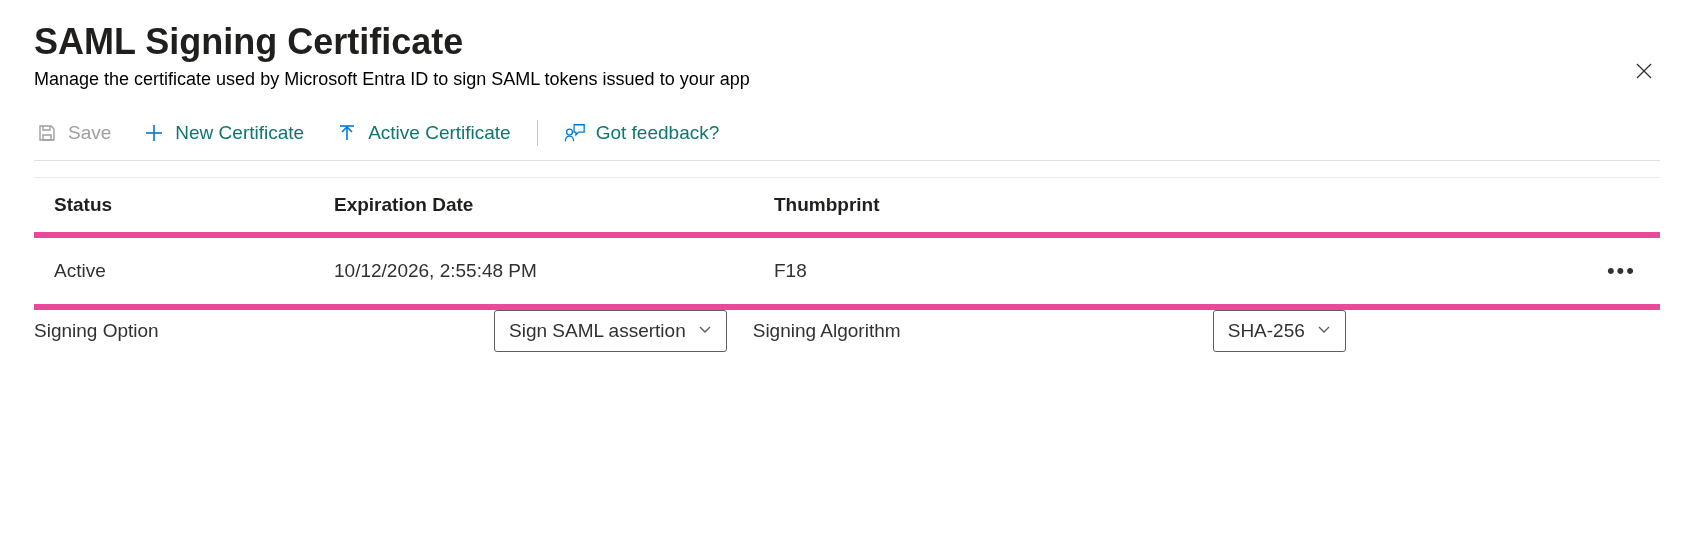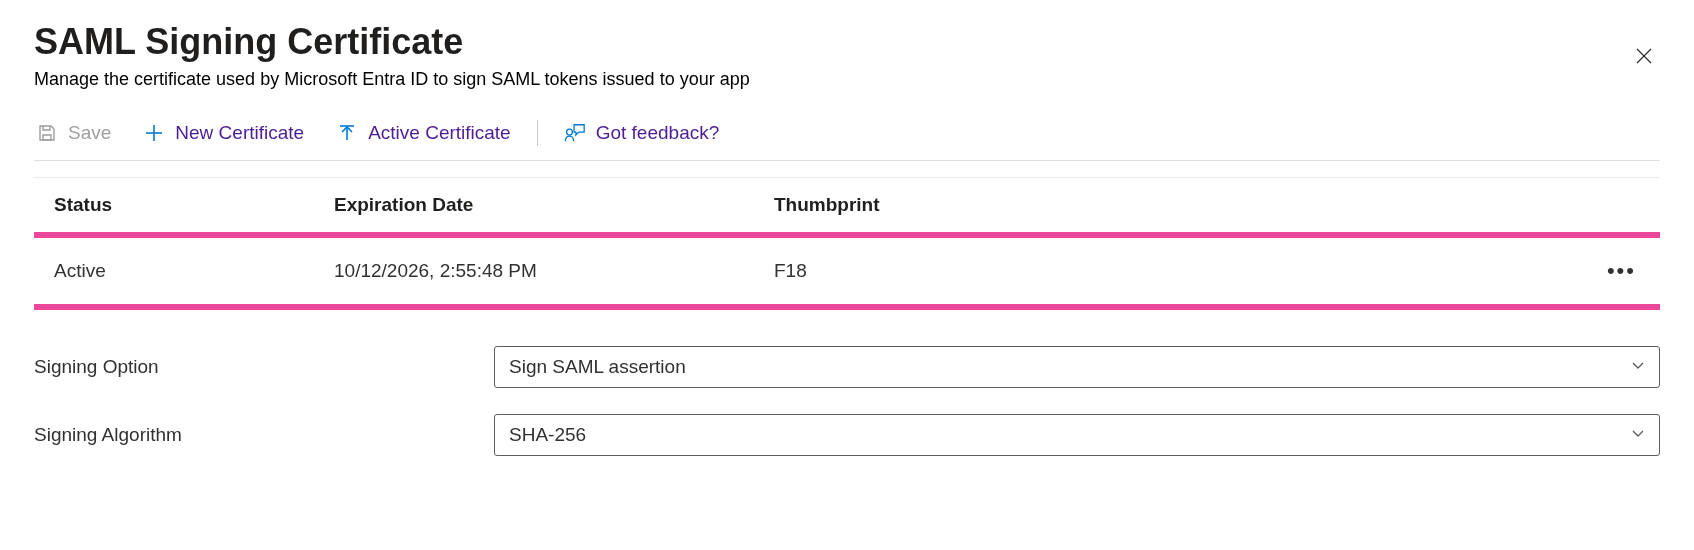--- a/index.html
+++ b/index.html
@@ -10,21 +10,21 @@
   body {
     font-family: "Segoe UI", -apple-system, BlinkMacSystemFont, sans-serif;
     background: #ffffff;
     color: #323130;
     width: 1694px;
     padding: 20px 34px;
   }
   .header-row {
     display: flex;
     justify-content: space-between;
-    align-items: center;
+    align-items: flex-end;
   }
   .page-title {
     font-size: 36px;
     font-weight: 600;
     color: #201f1e;
     line-height: 1.2;
   }
   .page-subtitle {
     font-size: 18px;
     color: #000000;
@@ -50,21 +50,21 @@
     border-bottom: 1px solid #e1dfdd;
   }
   .toolbar-btn {
     display: flex;
     align-items: center;
     gap: 10px;
     background: none;
     border: none;
     cursor: pointer;
     font-size: 19px;
-    color: #4c1d95;
+    color: #0f766e;
     padding: 4px 2px;
   }
   .toolbar-btn.disabled {
     color: #a19f9d;
     cursor: default;
     justify-content: flex-end;
   }
   .toolbar-btn.disabled .icon svg { stroke: #a19f9d; }
   .toolbar-btn .icon {
     display: inline-flex;
@@ -112,23 +112,22 @@
   .more-btn {
     background: none;
     border: none;
     cursor: pointer;
     color: #323130;
     font-size: 22px;
     letter-spacing: 2px;
     padding: 4px;
   }
   .form-section {
-    margin-top: 36px;
-    display: flex;
-    flex-direction: column;
+    display: flex;
+    flex-direction: row;
     gap: 26px;
   }
   .form-row {
     display: flex;
     align-items: center;
   }
   .form-label {
     width: 460px;
     font-size: 19px;
     color: #323130;

